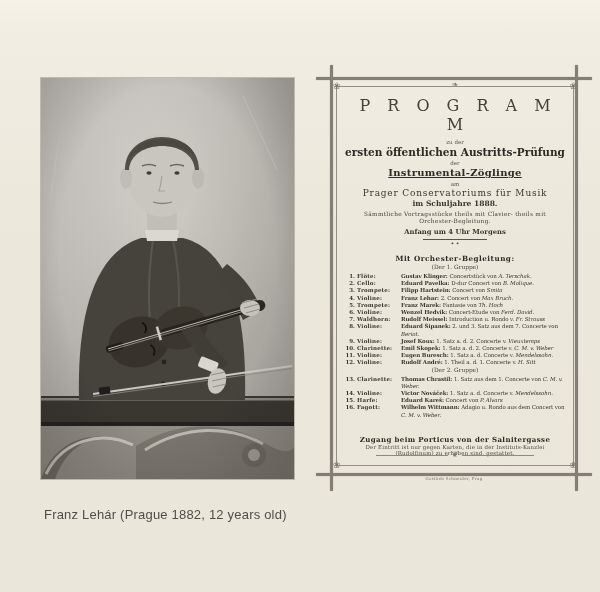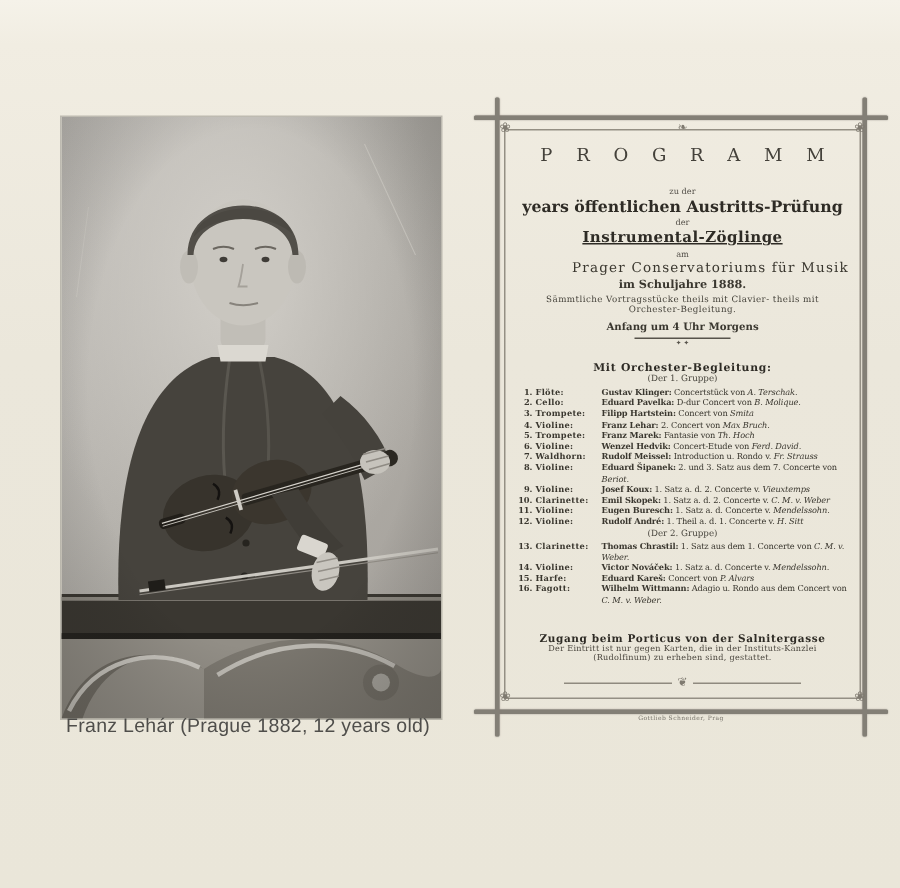--- a/index.html
+++ b/index.html
@@ -3,43 +3,43 @@
 <meta charset="utf-8">
 <style>
   html,body{margin:0;padding:0;}
   .page{position:relative;width:600px;height:592px;overflow:hidden;
         background:linear-gradient(180deg,#f5f2e9 0%,#f1ede2 5%,#ebe7db 40%,#eae6d9 100%);
         font-family:"DejaVu Serif",serif;}
   
   .photo{position:absolute;left:41px;top:78px;width:253px;height:401px;
          outline:1px solid rgba(40,38,34,.25);}
   .photo svg{display:block;}
-  .caption{position:absolute;left:44px;top:476px;width:280px;
+  .caption{position:absolute;left:44px;top:507px;width:280px;
            font-family:"Liberation Sans",sans-serif;font-size:13px;letter-spacing:.2px;
            color:#4f4e4b;}
   
   .prog{position:absolute;left:320px;top:62px;width:268px;height:430px;color:#3a372f;}
   .band-h{position:absolute;left:-4px;width:276px;height:3px;background:#837f76;border-radius:1px;box-shadow:0 0 1px #837f76;}
   .band-h.top{top:15px;} .band-h.bottom{top:411px;}
   .band-v{position:absolute;top:3px;height:426px;width:2.5px;background:#837f76;border-radius:1px;box-shadow:0 0 1px #837f76;}
   .band-v.left{left:10px;} .band-v.right{left:255px;}
   .frame{position:absolute;left:16px;top:24px;width:236px;height:378px;border:1px solid #948f84;}
   .corner{position:absolute;font-size:9px;line-height:1;color:#7f7a70;}
   .corner.tl{left:-4px;top:-5px;} .corner.tr{right:-4px;top:-5px;}
   .corner.bl{left:-4px;bottom:-5px;} .corner.br{right:-4px;bottom:-5px;}
   .topcenter{position:absolute;left:0;right:0;top:-6px;text-align:center;font-size:8px;line-height:1;color:#7f7a70;}
   .flourish{position:absolute;left:0;right:0;bottom:6px;display:flex;align-items:center;justify-content:center;gap:4px;color:#7f7a70;}
   .fl-line{height:1px;width:72px;background:#8f8a7f;}
   .fl-glyph{font-size:8px;line-height:1;}
   .content{position:absolute;left:7px;right:7px;top:9px;text-align:center;}
-  .t-title{font-size:12px;letter-spacing:6px;padding-left:6px;color:#44413a;margin-bottom:15px;}
+  .t-title{font-size:16px;letter-spacing:6px;padding-left:6px;color:#44413a;margin-bottom:5px;}
   .t-tiny{font-size:5.5px;line-height:6px;color:#55514a;margin-bottom:1px;}
   .t-head1{font-size:10.5px;font-weight:bold;line-height:13px;color:#2e2b25;margin-bottom:1px;white-space:nowrap;}
   .t-head2{font-size:10px;font-weight:bold;line-height:12px;color:#2e2b25;margin-bottom:1.5px;letter-spacing:.3px;text-decoration:underline;}
-  .t-org1{font-size:9px;line-height:11px;letter-spacing:.8px;color:#3a372f;text-align:right;}
+  .t-org1{font-size:9px;line-height:11px;letter-spacing:.8px;color:#3a372f;}
   .t-org2{font-size:7.5px;font-weight:bold;line-height:9px;margin-bottom:3px;}
   .t-note{font-size:5.8px;line-height:7px;letter-spacing:.3px;color:#46433b;}
   .t-note.last{margin-bottom:3px;}
   .t-date{font-size:6.8px;font-weight:bold;line-height:8.5px;white-space:nowrap;}
   .t-time{font-size:6.8px;font-weight:bold;line-height:8.5px;margin-bottom:3px;}
   .divider{display:flex;flex-direction:column;align-items:center;margin:2px 0 4px;}
   .div-line{width:64px;height:1px;background:#57534b;}
   .div-glyph{font-size:4.5px;line-height:5px;color:#57534b;margin-top:1px;}
   .ghead{font-size:7.2px;font-weight:bold;letter-spacing:.5px;line-height:9px;margin:8px 0 1px;color:#2e2b25;}
   .gsub{font-size:5.8px;line-height:7px;margin-bottom:2px;color:#46433b;}
@@ -159,21 +159,21 @@
     <div class="frame">
       <span class="corner tl">❀</span>
       <span class="corner tr">❀</span>
       <span class="corner bl">❀</span>
       <span class="corner br">❀</span>
       <div class="topcenter">❧</div>
 
       <div class="content">
         <div class="t-title">P R O G R A M M</div>
         <div class="t-tiny">zu der</div>
-        <div class="t-head1">years öffentlichen Austritts-Prüfung</div>
+        <div class="t-head1">ersten öffentlichen Austritts-Prüfung</div>
         <div class="t-tiny">der</div>
         <div class="t-head2">Instrumental-Zöglinge</div>
         <div class="t-tiny">am</div>
         <div class="t-org1">Prager Conservatoriums für Musik</div>
         <div class="t-org2">im Schuljahre 1888.</div>
         <div class="t-note">Sämmtliche Vortragsstücke theils mit Clavier- theils mit</div>
         <div class="t-note last">Orchester-Begleitung.</div>
         <div class="t-time">Anfang um 4 Uhr Morgens</div>
         <div class="divider">
           <div class="div-line"></div>

